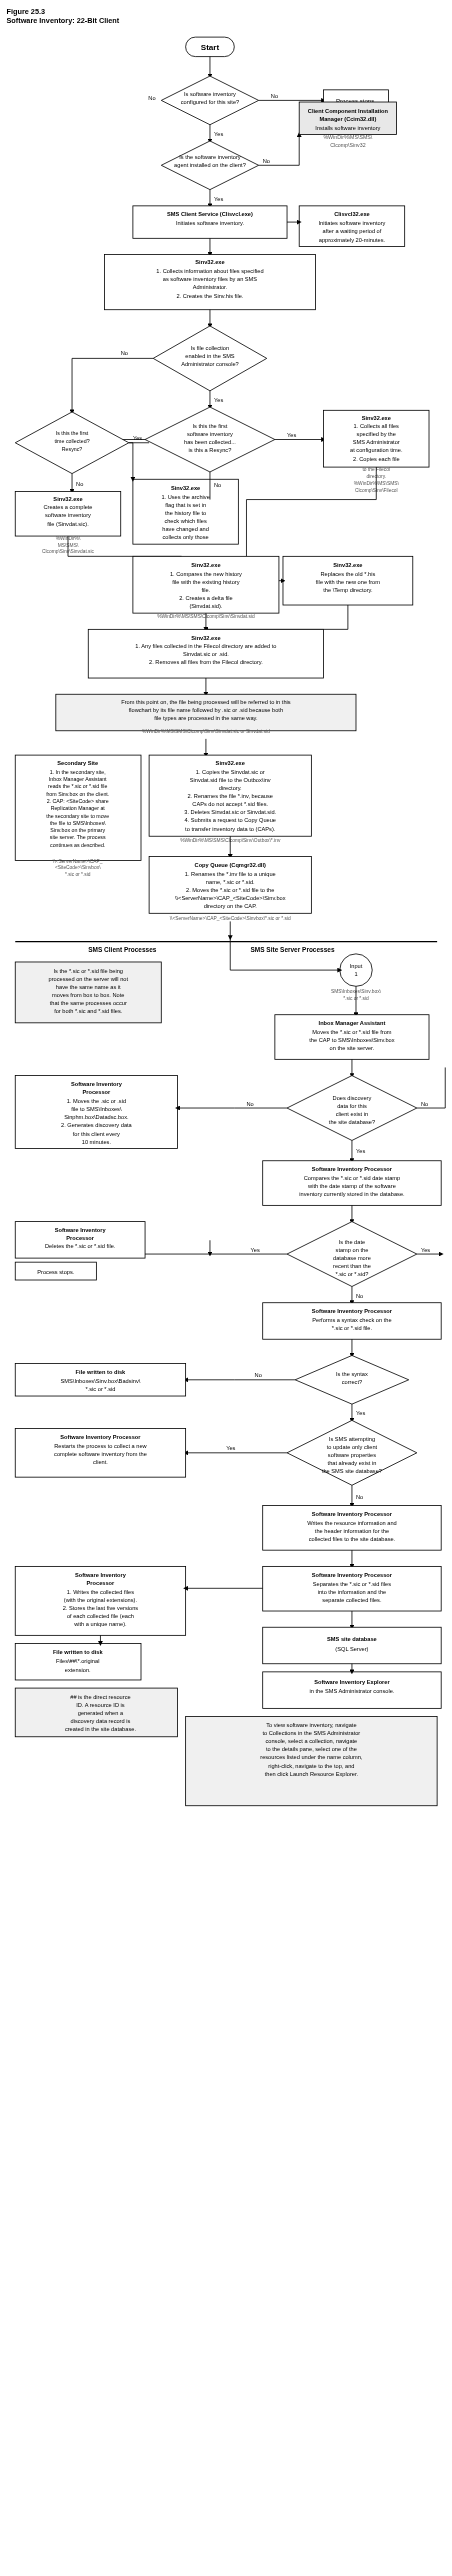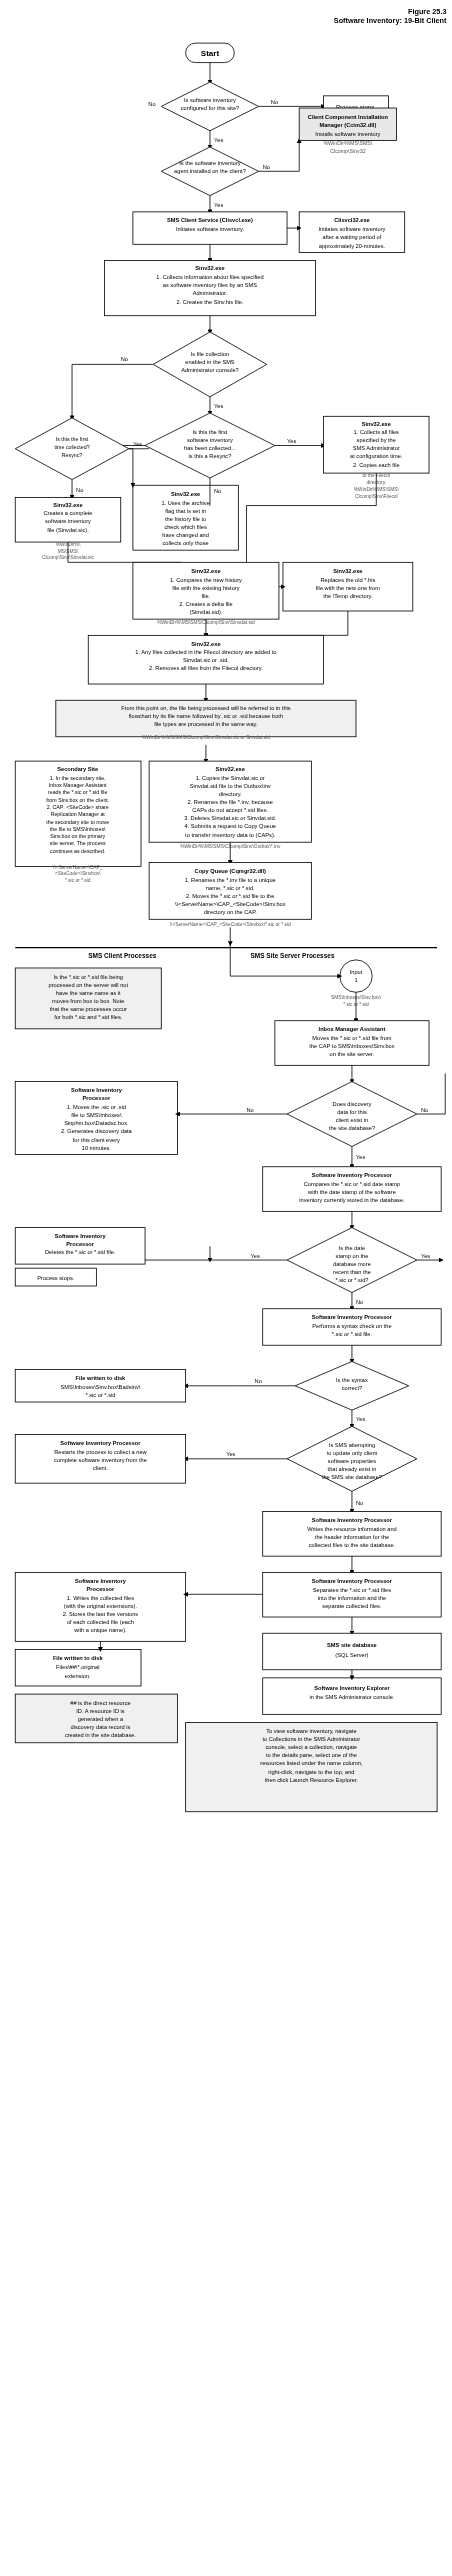--- a/index.html
+++ b/index.html
@@ -18,23 +18,23 @@
 
     
     .main-svg {
       display: block;
     }
   </style>
 </head>
 <body>
 
 <div class="page">
-  <div style="font-size:7.3px; font-weight:bold; margin-bottom:10px;text-align:right;">
+  <div style="font-size:7.3px; font-weight:bold; margin-bottom:4px;">
     <span>Figure 25.3</span><br>
-    <span>Software Inventory: 19-Bit Client</span>
+    <span>Software Inventory: 22-Bit Client</span>
   </div>
 
   <svg class="main-svg" width="440" height="2515" xmlns="http://www.w3.org/2000/svg" style="font-family: Arial, sans-serif; font-size: 6.5px;font-size:8px" viewBox="0 0 542 3100">
 
     <rect x="220" y="10" width="60" height="24" rx="12" ry="12" fill="#fff" stroke="#000" stroke-width="1"></rect>
     <text x="250" y="26" text-anchor="middle" font-size="10" font-weight="bold">Start</text>
 
     <line x1="250" y1="34" x2="250" y2="58" stroke="#000" stroke-width="1" marker-end="url(#arrow)"></line>
 
     <polygon points="250,58 310,88 250,118 190,88" fill="#fff" stroke="#000" stroke-width="1"></polygon>

